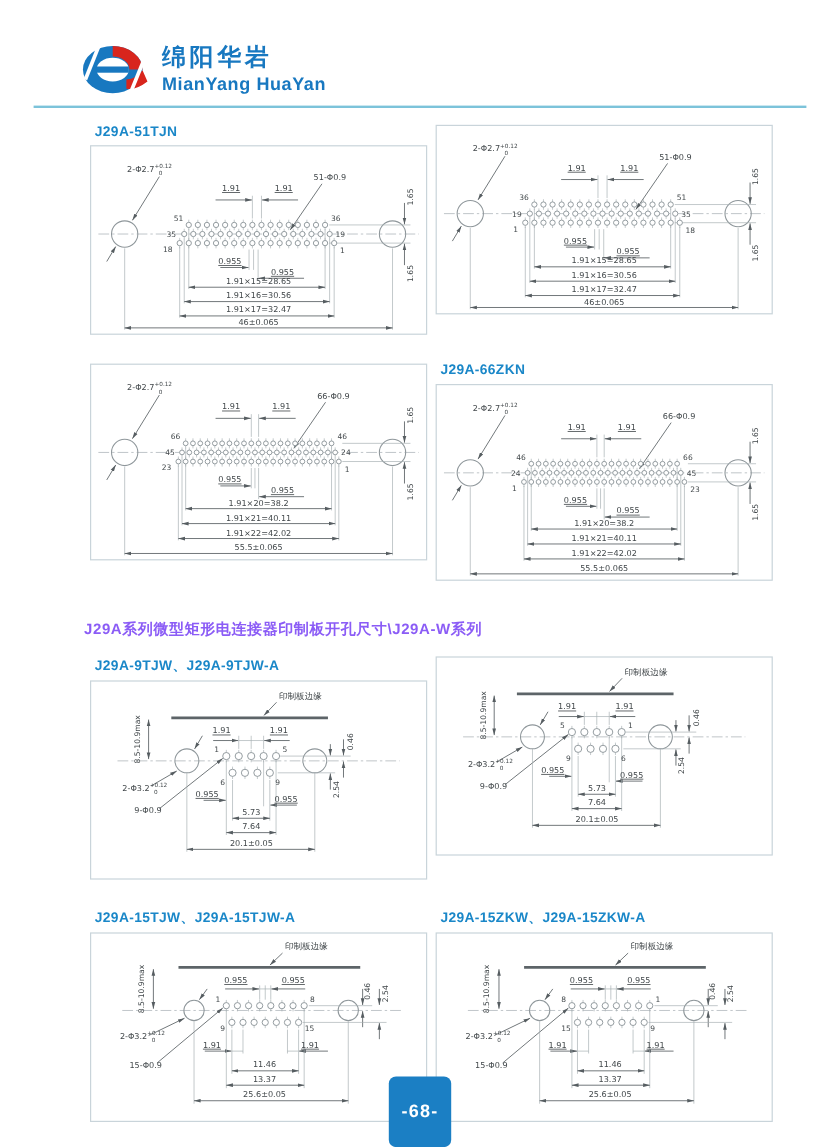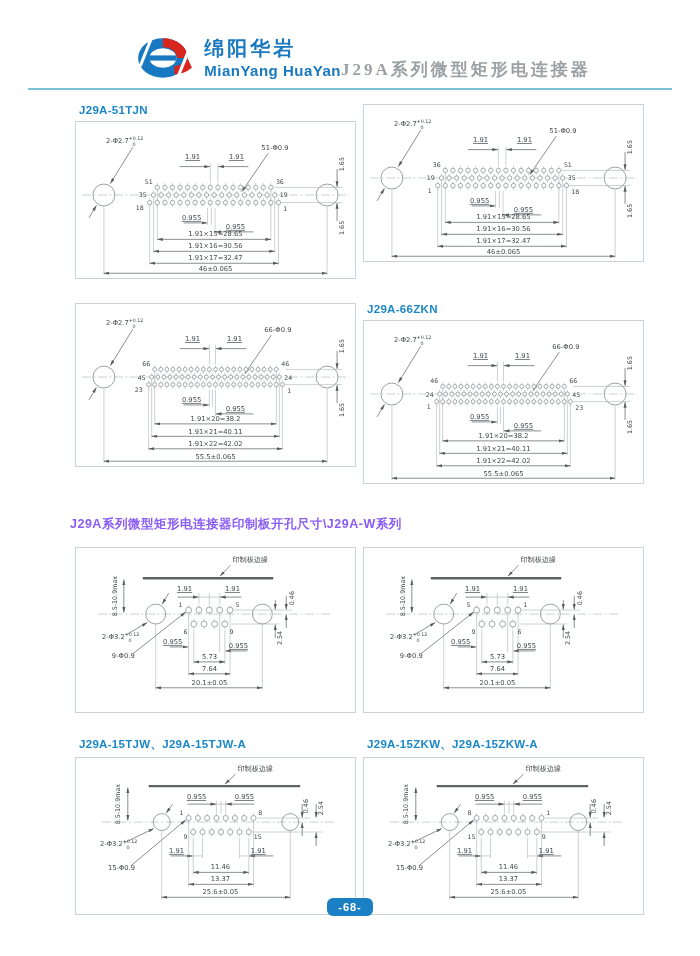--- a/index.html
+++ b/index.html
@@ -1,31 +1,31 @@
 <!DOCTYPE html>
 <html><head>
 <meta charset="utf-8">
 <style>
   html,body{margin:0;padding:0}
   body{width:700px;height:956px;background:#fff;font-family:"Liberation Sans",sans-serif;position:relative;overflow:hidden}
-  .header{display:flex;align-items:flex-start;justify-content:center;padding:34px 40px 0 66px}
+  .header{display:flex;align-items:flex-start;justify-content:space-between;padding:34px 40px 0 66px}
   .brand{display:flex;align-items:center;gap:9px}
   .brand-text{display:flex;flex-direction:column}
   .brand-cn{color:#1878c0;font-size:20px;font-weight:bold;letter-spacing:3px;line-height:1.1}
   .brand-en{color:#1878c0;font-size:15px;font-weight:bold;letter-spacing:.5px;margin-top:3px}
   .doc-title{font-family:"Liberation Serif","DejaVu Serif",serif;font-size:17px;font-weight:bold;color:#9aa0a3;letter-spacing:3px;margin-top:24px}
   .rule{height:2px;background:#7cc3da;margin:6px 28px 0}
   .grid{margin:14px 0 0 75px;width:570px;display:grid;grid-template-columns:281px 281px;column-gap:7px}
   .panel{margin-bottom:24px}
   .ptitle{color:#1a87c8;font-size:11.5px;font-weight:bold;margin:0 0 5px 4px;letter-spacing:.3px}
   .pbox{border:1px solid #c9d4da;background:#fff}
   .pbox svg{display:block}
   .section-title{margin:8px 0 8px 70px;font-size:12.5px;color:#8b5cf6;letter-spacing:.5px}
   .footer{position:absolute;left:0;right:0;top:897px;text-align:center}
-  .page-badge{display:inline-block;background:#1b7fc4;color:#fff;font-size:11px;font-weight:bold;padding:3px 11px;border-radius:6px;letter-spacing:1px}
+  .page-badge{display:inline-block;background:#1b7fc4;color:#fff;font-size:15px;font-weight:bold;padding:21px 11px;border-radius:6px;letter-spacing:1px}
   
   svg .cl{stroke:#b3babe;stroke-width:.7;fill:none;stroke-dasharray:9 2.5 2 2.5}
   svg .ln{stroke:#8f979b;stroke-width:.9;fill:none}
   svg .ext{stroke:#a4acb0;stroke-width:.55;fill:none}
   svg .dim{stroke:#565d61;stroke-width:.7;fill:none}
   svg .ld{stroke:#565d61;stroke-width:.7;fill:none}
   svg .thick{stroke:#5d6468;stroke-width:2.4;fill:none}
   svg text{font-family:"DejaVu Sans",sans-serif;font-size:6.8px;fill:#42484b}
   svg text.pn{font-size:6.3px}
   svg text.cnl{font-size:7.2px}
@@ -55,21 +55,20 @@
       <rect x="13" y="20.5" width="27" height="5" fill="#1878c0"></rect>
       <path d="M38 31 q8 -.5 13 -7.5 l4 9 q-9 7 -17 6 z" fill="#d8251d"></path>
       <path d="M17 1 L5 31" stroke="#fff" stroke-width="3"></path>
       <path d="M53 13 L40 45" stroke="#fff" stroke-width="3"></path>
     </svg>
     <div class="brand-text">
       <span class="brand-cn">绵阳华岩</span>
       <span class="brand-en">MianYang HuaYan</span>
     </div>
   </div>
-  <div class="doc-title">J29A系列微型矩形电连接器</div>
 </div>
 <div class="rule"></div>
 
 <div class="grid">
 
   <section class="panel">
     <h3 class="ptitle">J29A-51TJN</h3>
     <div class="pbox">
     <svg viewBox="0 0 280 156" width="279" height="156">
       <g class="geom">
@@ -801,20 +800,21 @@
     </svg>
     </div>
   </section>
 </div>
 
 <h2 class="section-title">J29A系列微型矩形电连接器印制板开孔尺寸\J29A-W系列</h2>
 
 <div class="grid">
 
   <section class="panel">
+    <h3 class="ptitle">J29A-9TJW、J29A-9TJW-A</h3>
     <div class="pbox">
     <svg viewBox="0 0 280 164" width="279" height="164">
       <g class="geom">
         <line class="thick" x1="67" y1="30" x2="198" y2="30"></line>
         <line class="ld" x1="155" y1="17" x2="144.5" y2="28" marker-end="url(#ar)"></line>
         <line class="dim" x1="48" y1="31.5" x2="48" y2="64.5" marker-start="url(#ar)" marker-end="url(#ar)"></line>
         <line class="cl" x1="22" y1="66" x2="258" y2="66"></line>
         <circle class="ln" cx="80" cy="66" r="10"></circle>
         <circle class="ln" cx="187" cy="66" r="10"></circle>
         <line class="ld" x1="93" y1="45" x2="86.5" y2="56" marker-end="url(#ar)"></line>

